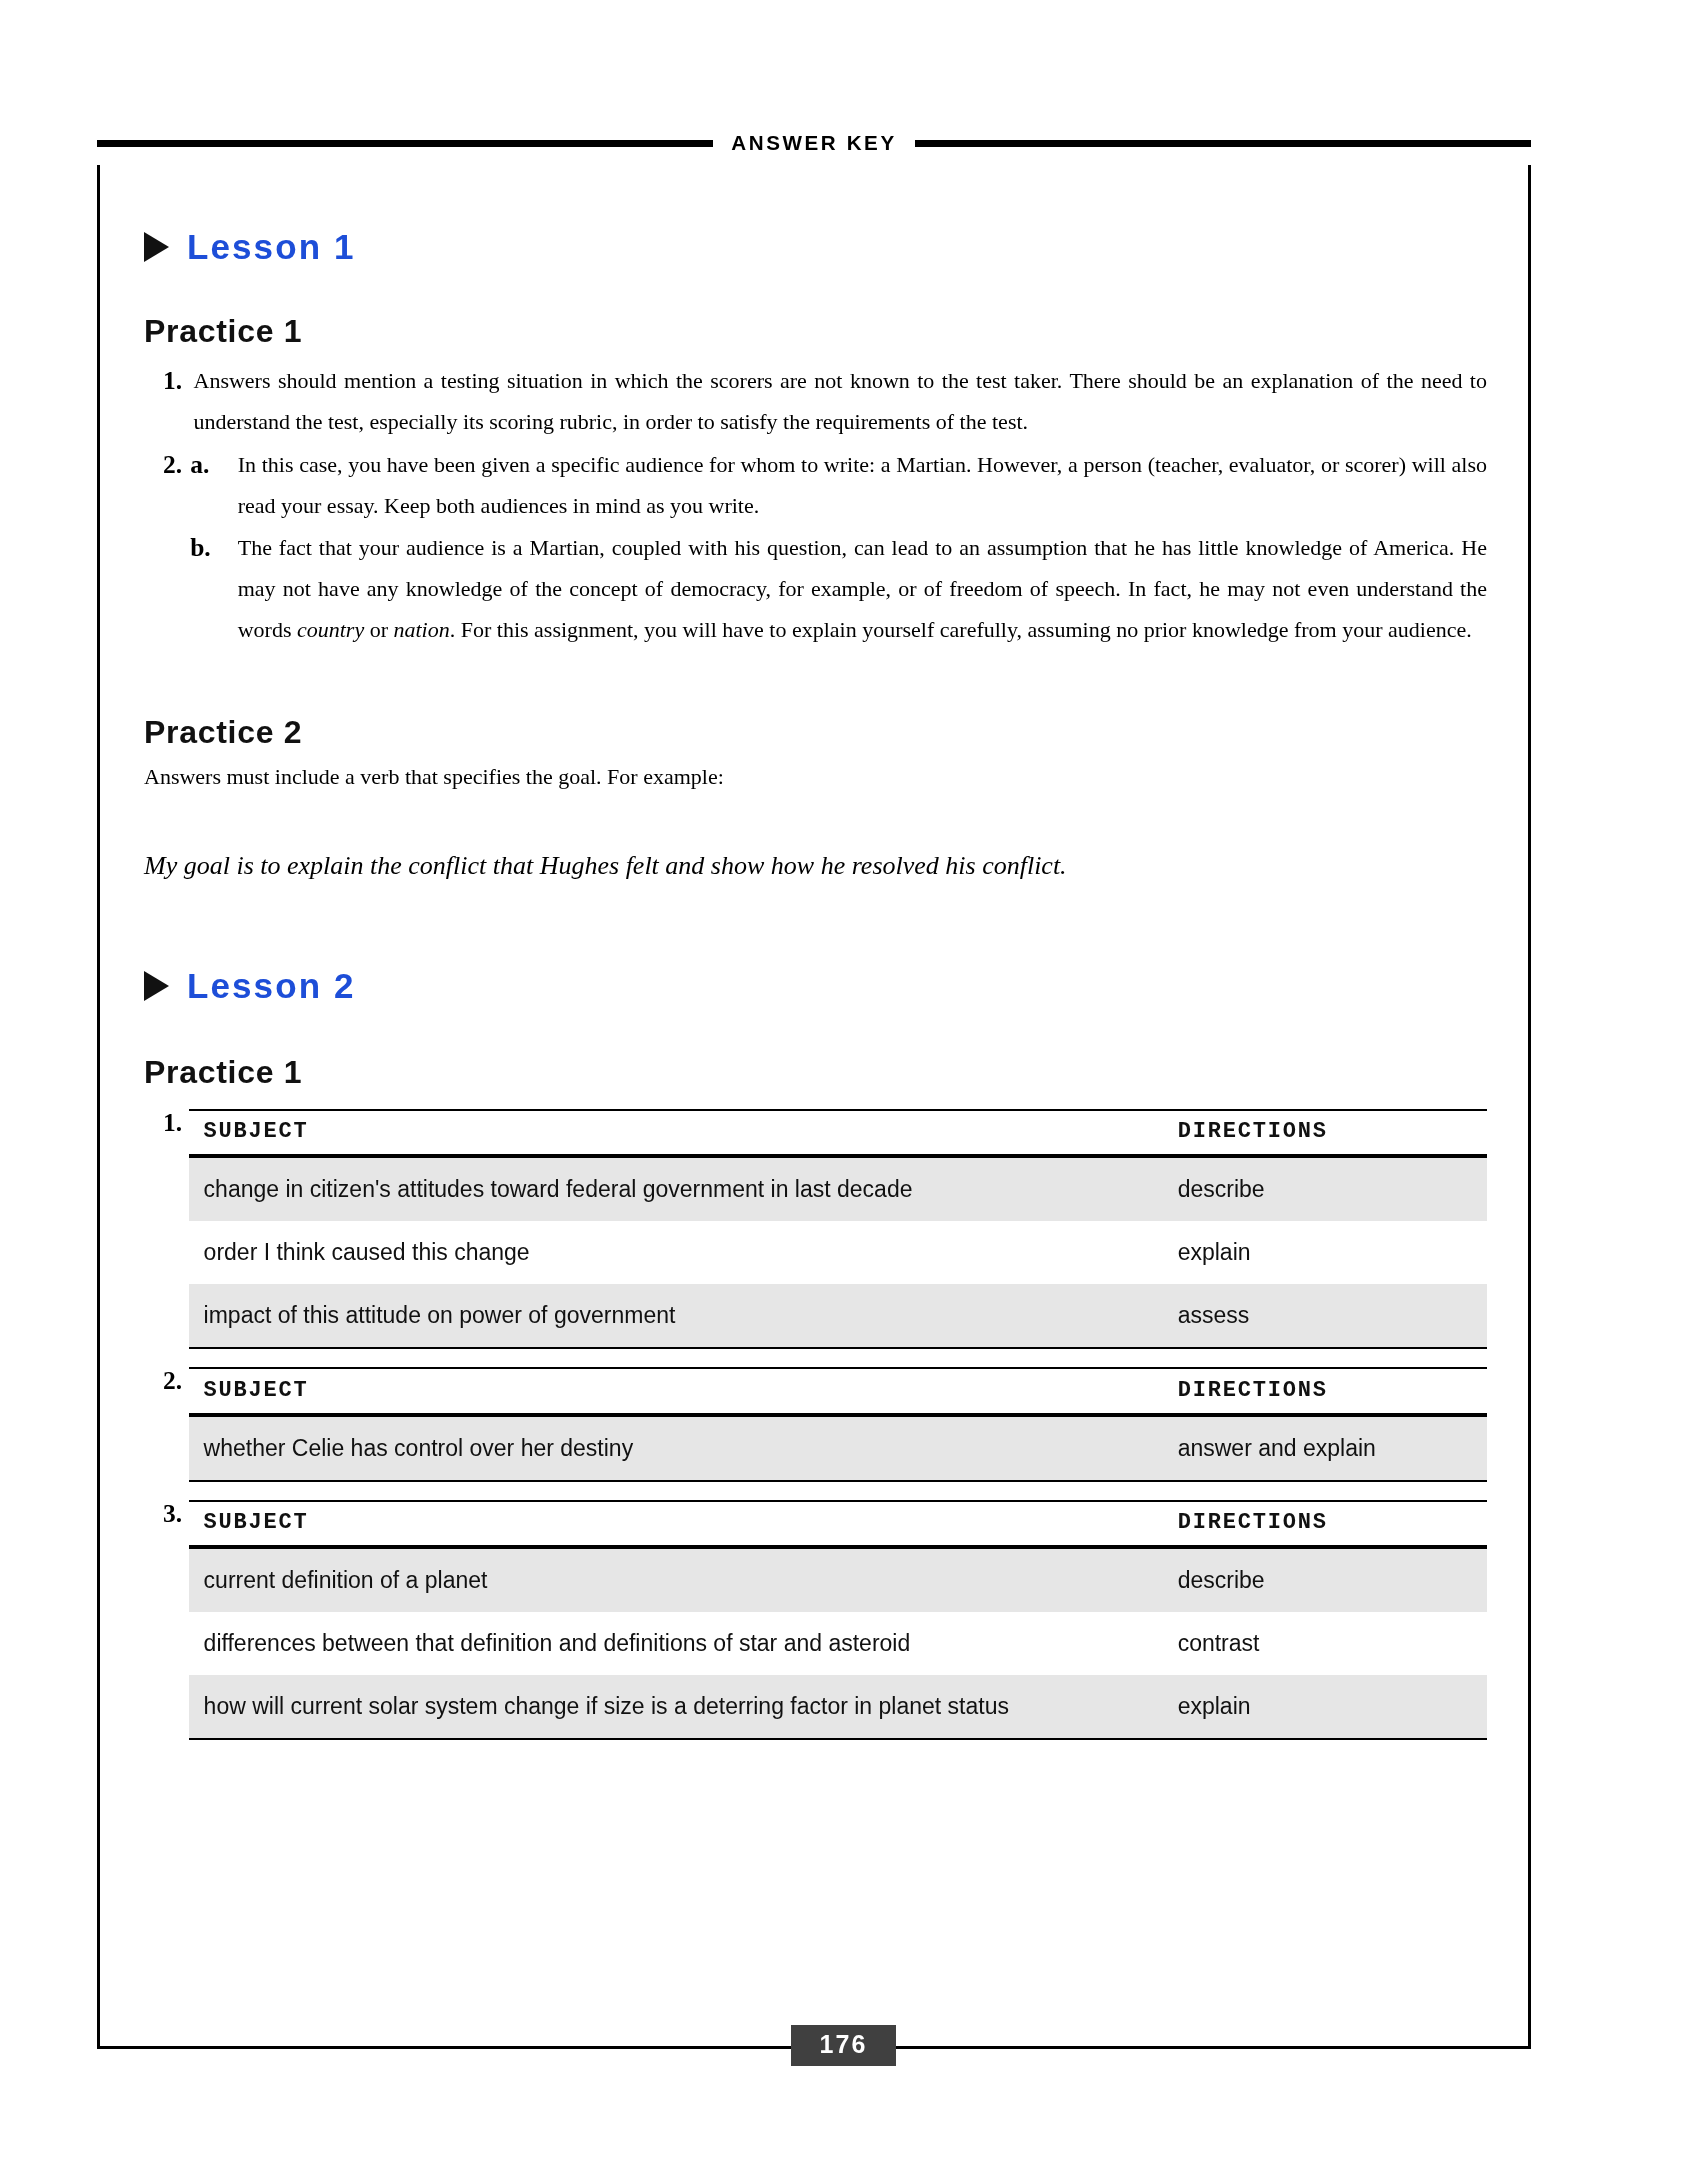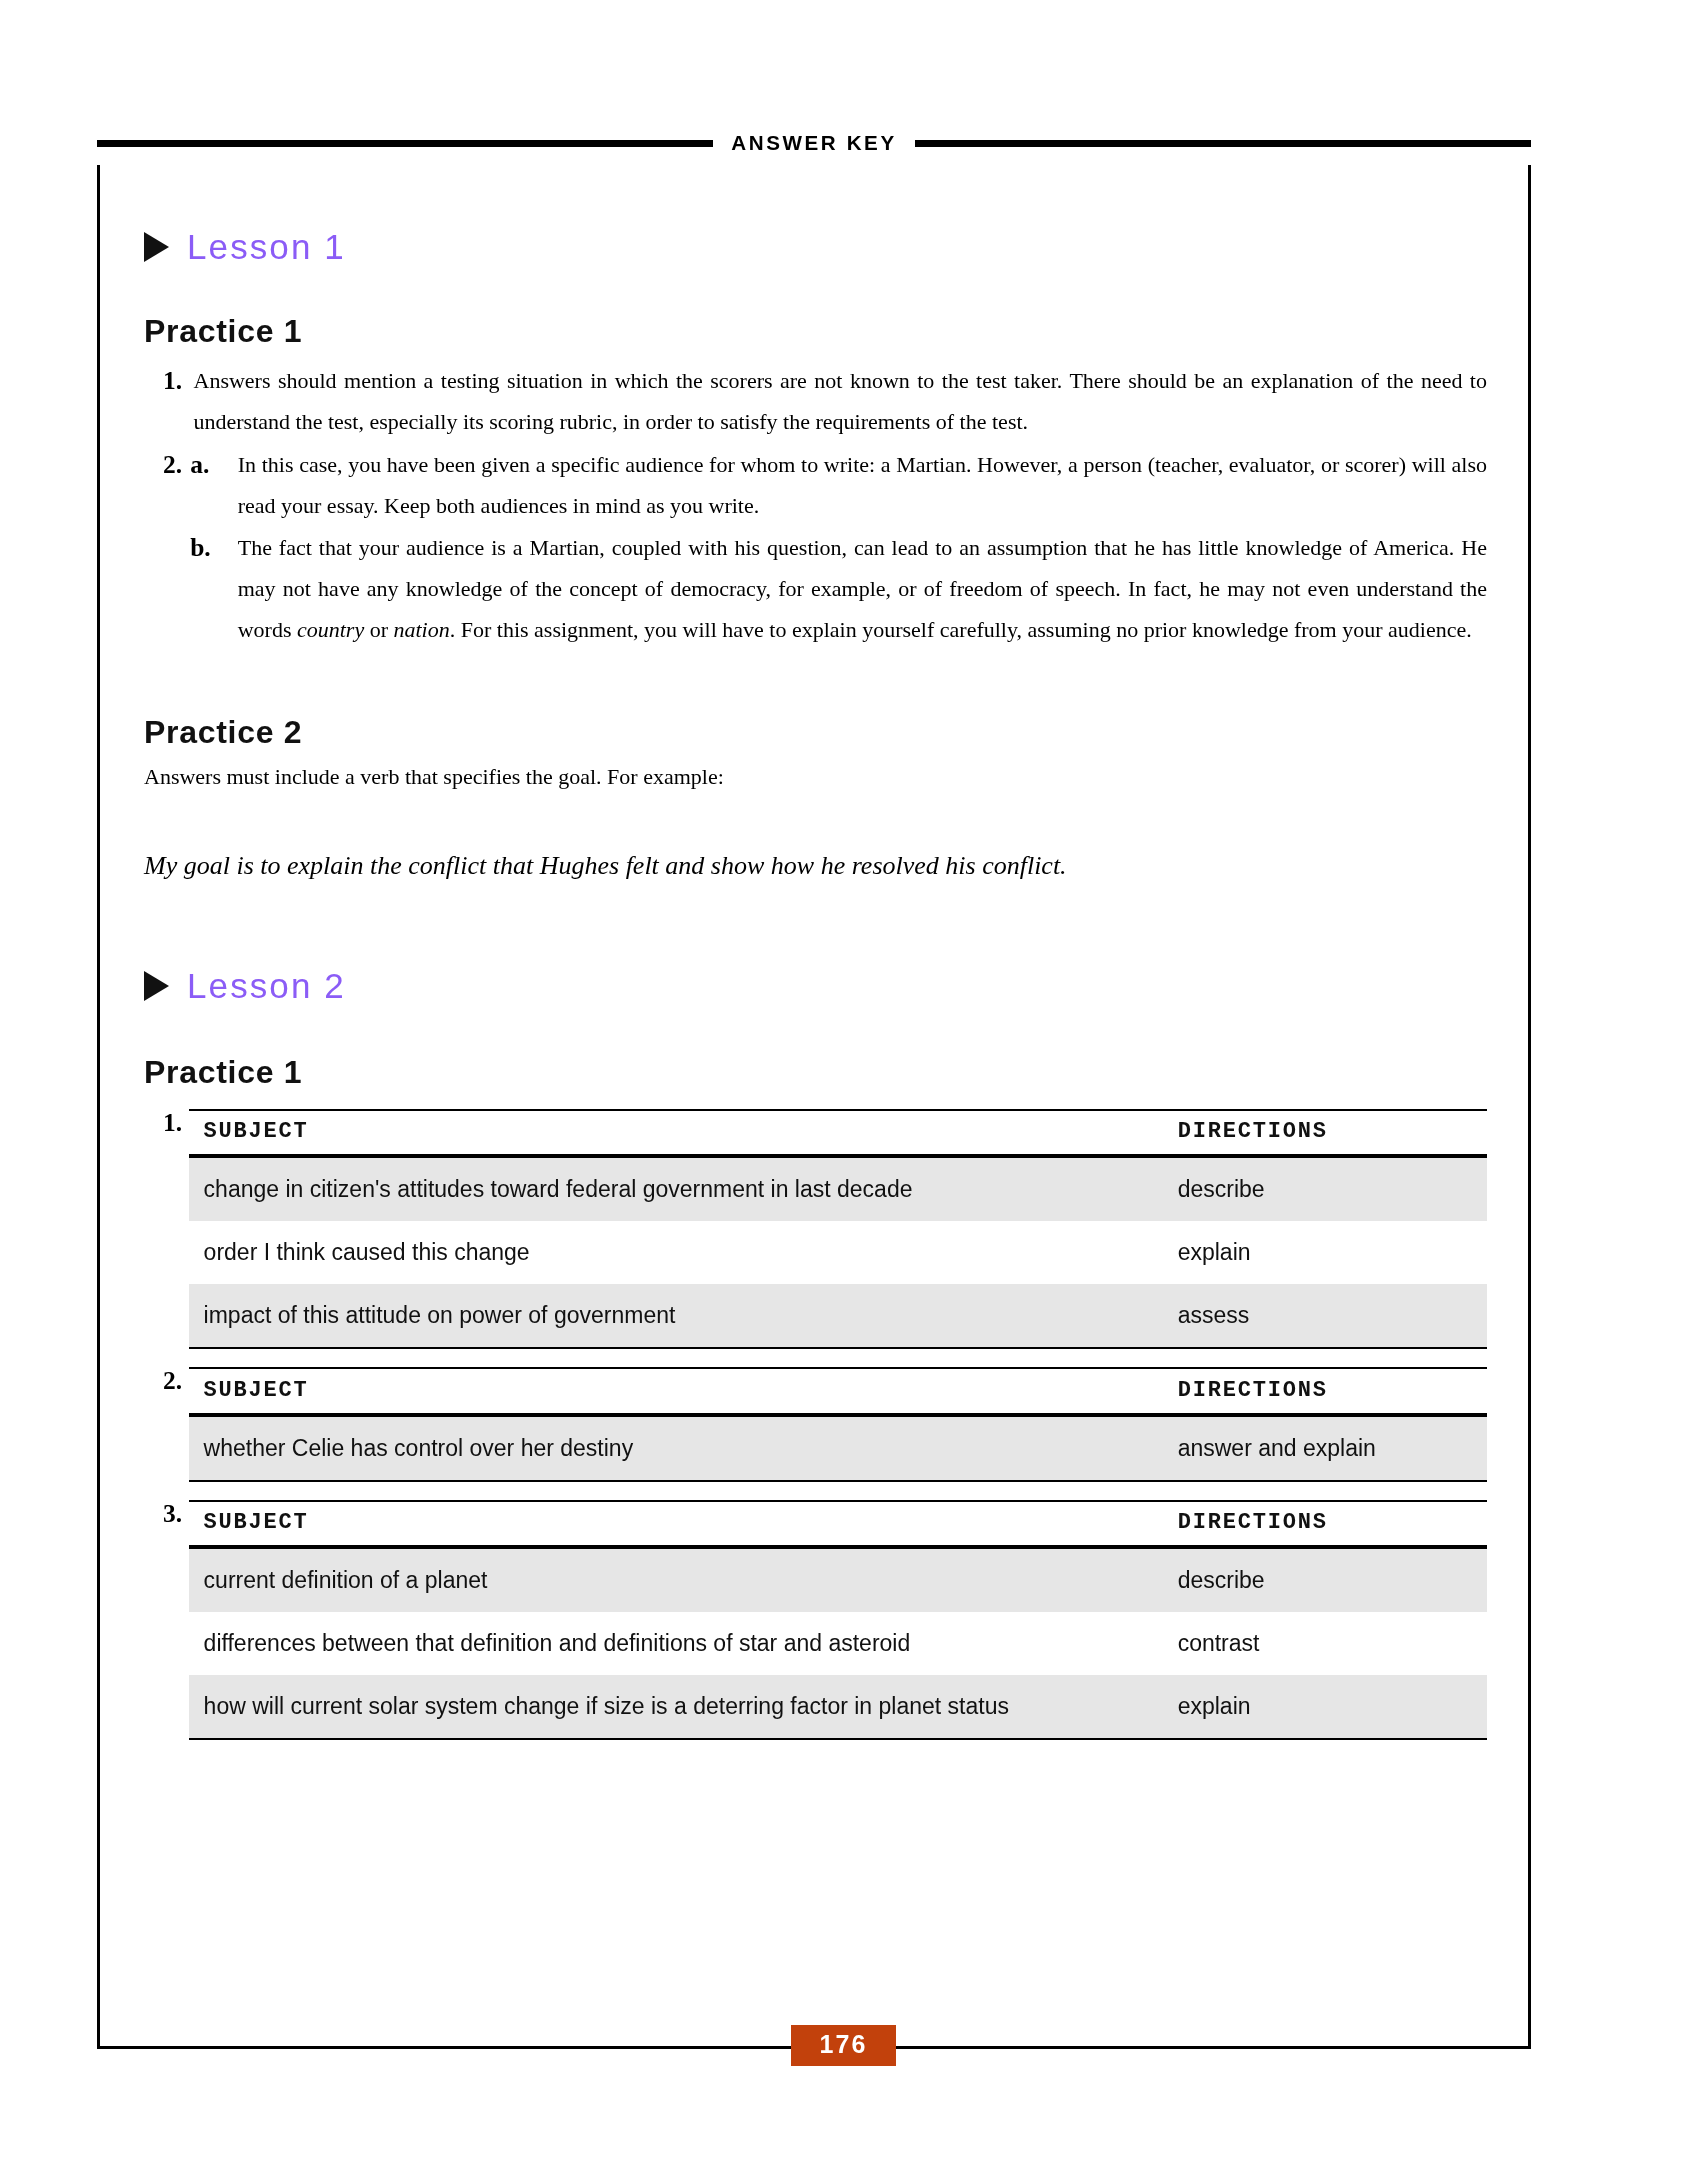--- a/index.html
+++ b/index.html
@@ -76,25 +76,25 @@
   .tri-icon {
     width: 0;
     height: 0;
     border-left: 25px solid #111;
     border-top: 15.7px solid transparent;
     border-bottom: 15.7px solid transparent;
     flex: 0 0 auto;
   }
   .lesson-text {
     font-family: "Liberation Sans", sans-serif;
-    font-weight: normal;
+    font-weight: bold;
     font-size: 35px;
     letter-spacing: 2.1px;
     line-height: 1;
-    color: #8b5cf6;
+    color: #1d4ed8;
   }
 
   
   .practice-heading {
     font-family: "Liberation Sans", sans-serif;
     font-weight: bold;
     font-size: 32px;
     letter-spacing: 0.7px;
     color: #111;
     margin: 0;
@@ -191,21 +191,21 @@
   .folio {
     position: absolute;
     left: 0;
     top: 2025px;
     width: 1687px;
     display: flex;
     justify-content: center;
     z-index: 5;
   }
   .folio-box {
-    background: #c2410c;
+    background: #404040;
     color: #fff;
     font-family: "Liberation Sans", sans-serif;
     font-weight: bold;
     font-size: 25px;
     letter-spacing: 2.1px;
     padding: 7.4px 28px 9px 28px;
     line-height: 1;
   }
 </style>
 </head>

